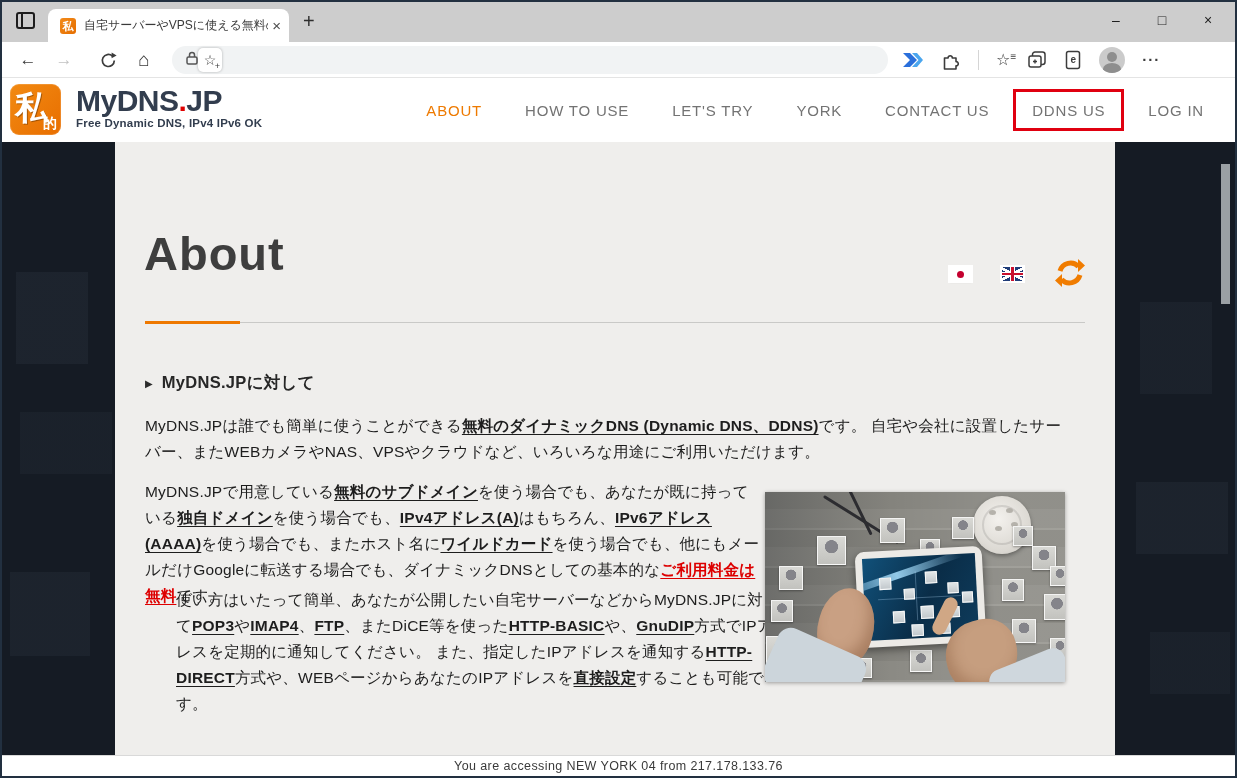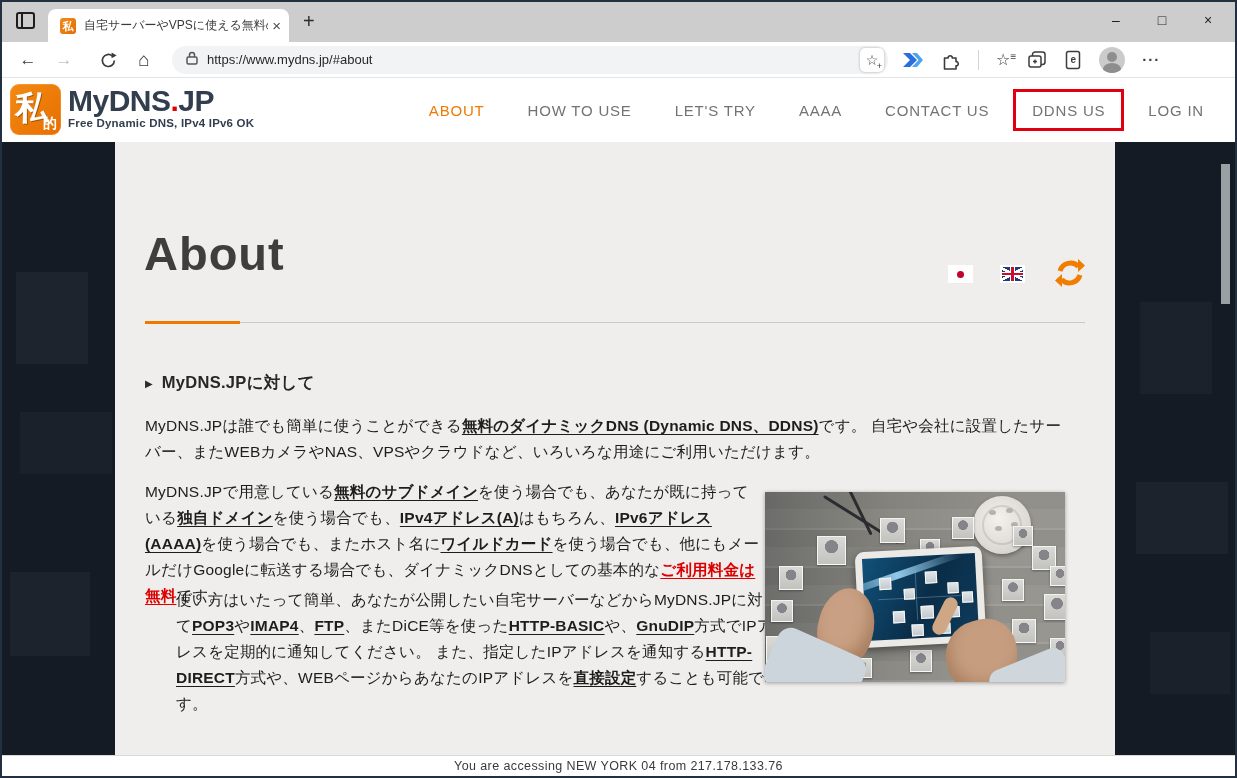--- a/index.html
+++ b/index.html
@@ -46,21 +46,21 @@
   .avatar::after  { content:""; position:absolute; left:4px; top:16px; width:18px; height:12px; border-radius:50% 50% 0 0; background:#8e8e8e; }
   .dots { font-size:15px; font-weight:bold; color:#3c3c3c; letter-spacing:1px; }
 
   
   .siteheader { position:relative; height:64px; background:#fff; }
   .logo { position:absolute; left:8px; top:6px; display:flex; cursor:pointer; }
   .mark { width:51px; height:51px; border-radius:9px; background:linear-gradient(135deg,#f28a12,#e86e00);
           position:relative; color:#fff; flex:0 0 51px; box-shadow:inset 0 0 0 1px rgba(255,255,255,.15); }
   .mark-main { position:absolute; left:5px; top:2px; font-size:33px; font-weight:bold; text-shadow:1px 1px 0 rgba(60,30,0,.4); }
   .mark-sub  { position:absolute; right:4px; bottom:2px; font-size:14px; font-weight:bold; }
-  .logo-text { margin-left:7px; padding-top:2px; }
+  .logo-text { margin-left:15px; padding-top:2px; }
   .logo-name { font-size:30px; line-height:30px; font-weight:bold; color:#323d4e; letter-spacing:-.5px; }
   .logo-name .dot { color:#e00000; }
   .logo-tag { font-size:11.5px; font-weight:bold; color:#323d4e; margin-top:1px; letter-spacing:.2px; }
   .nav { position:absolute; right:31px; top:0; height:64px; display:flex; align-items:center; gap:43px; }
   .nav-item { position:relative; font-size:15px; letter-spacing:.8px; color:#737373; cursor:pointer; white-space:nowrap; }
   .nav-item.active { color:#ee7a00; }
   .red-box { position:absolute; left:-19px; right:-19px; top:-13px; bottom:-12px; border:3px solid #e00010; pointer-events:none; }
 
   
   .viewport { position:absolute; top:140px; left:0; right:0; bottom:0; background:#151b24; overflow:hidden; }
@@ -172,21 +172,20 @@
         </svg>
     </span>
     <span class="tbtn" style="font-size:19px">⌂</span>
     <div class="addressbar">
       <span>
         <svg width="12" height="14" viewBox="0 0 12 14">
             <rect x="1" y="6" width="10" height="7" rx="1.5" fill="none" stroke="#555" stroke-width="1.5"></rect>
             <path d="M3.5 6V4a2.5 2.5 0 0 1 5 0v2" fill="none" stroke="#555" stroke-width="1.5"></path>
           </svg>
       </span>
-      <span class="url">https://www.mydns.jp/#about</span>
       <span class="starbox">
         <span class="star">☆</span>
         <span class="plus">+</span>
       </span>
     </div>
     <div class="tb-icons">
       <span class="ic">
         <svg width="22" height="18" viewBox="0 0 22 18">
             <polygon points="1,2 8,2 15,9 8,16 1,16 8,9" fill="#2a6fdb"></polygon>
             <polygon points="10,2 15,2 21,9 15,16 10,16 16.5,9" fill="#4ba6ee"></polygon>
@@ -228,21 +227,21 @@
       </span>
       <span class="logo-text">
         <div class="logo-name"><span>MyDNS</span><span class="dot">.</span><span>JP</span></div>
         <div class="logo-tag">Free Dynamic DNS, IPv4 IPv6 OK</div>
       </span>
     </div>
     <div class="nav" id="nav">
         <div class="nav-item active"><span>ABOUT</span></div>
         <div class="nav-item"><span>HOW TO USE</span></div>
         <div class="nav-item"><span>LET'S TRY</span></div>
-        <div class="nav-item"><span>AAAA</span></div>
+        <div class="nav-item"><span>YORK</span></div>
         <div class="nav-item"><span>CONTACT US</span></div>
         <div class="nav-item"><span>DDNS US</span><span class="red-box"></span></div>
         <div class="nav-item"><span>LOG IN</span></div>
       </div>
   </div>
 
   <div class="viewport">
     <div class="panel">
       <div class="page-title">About</div>
       <div class="flag flag-jp"></div>

